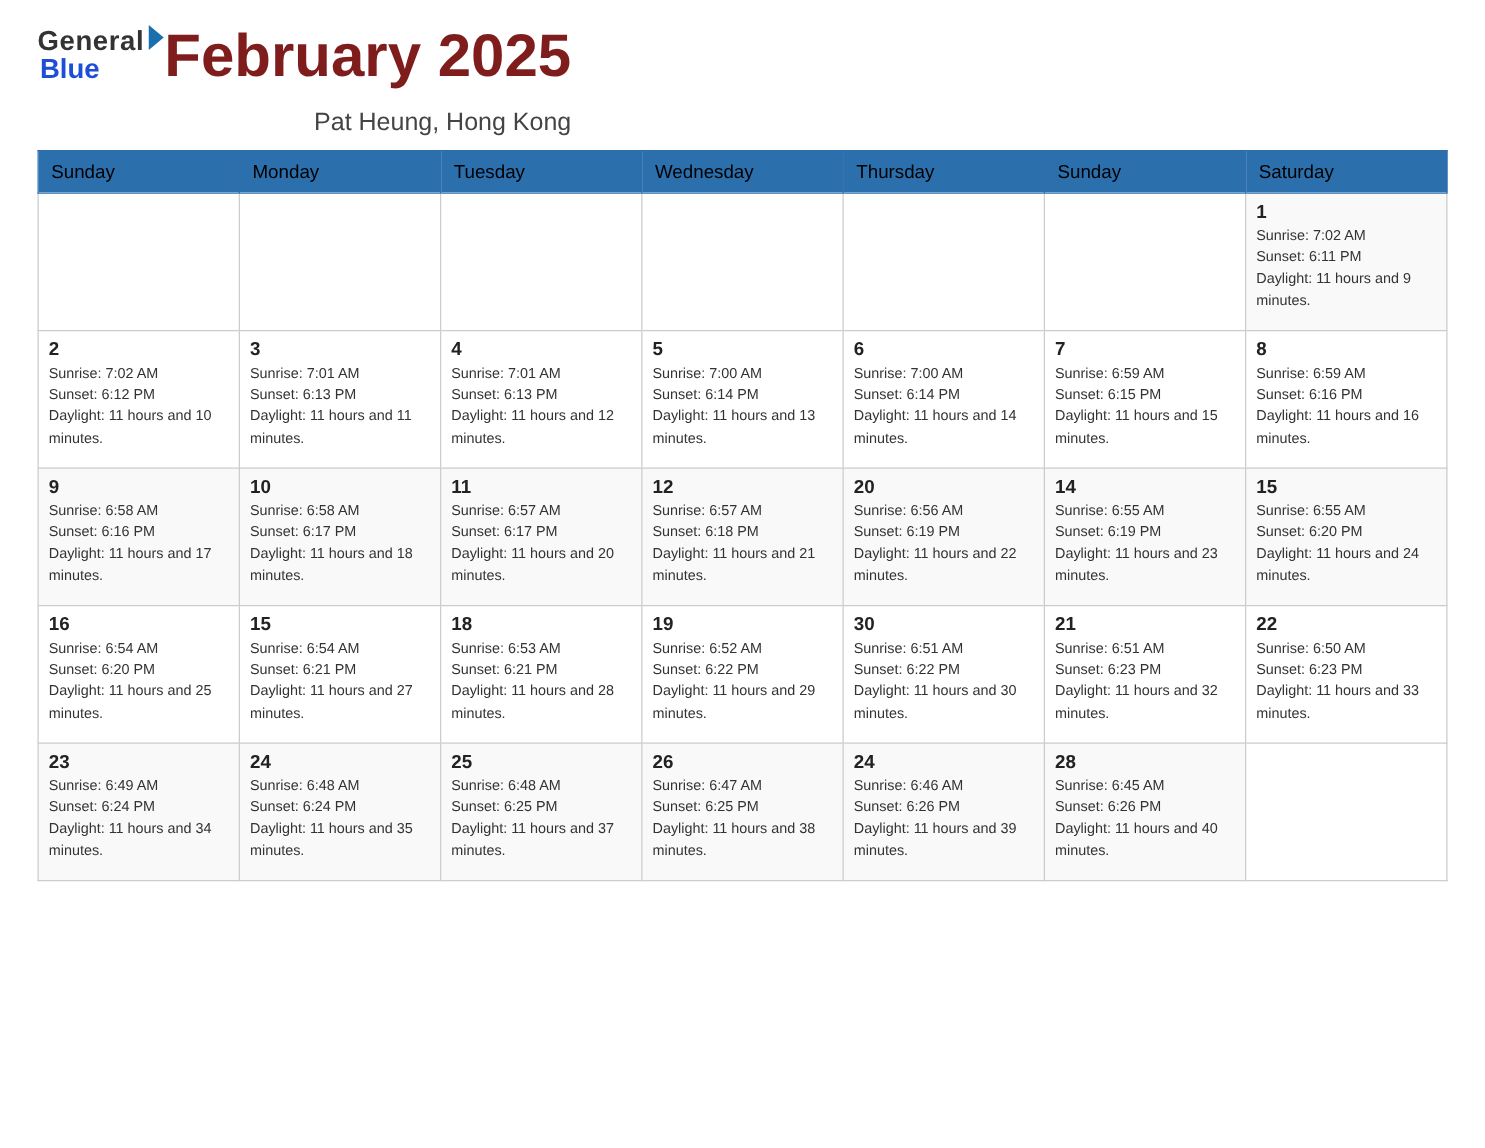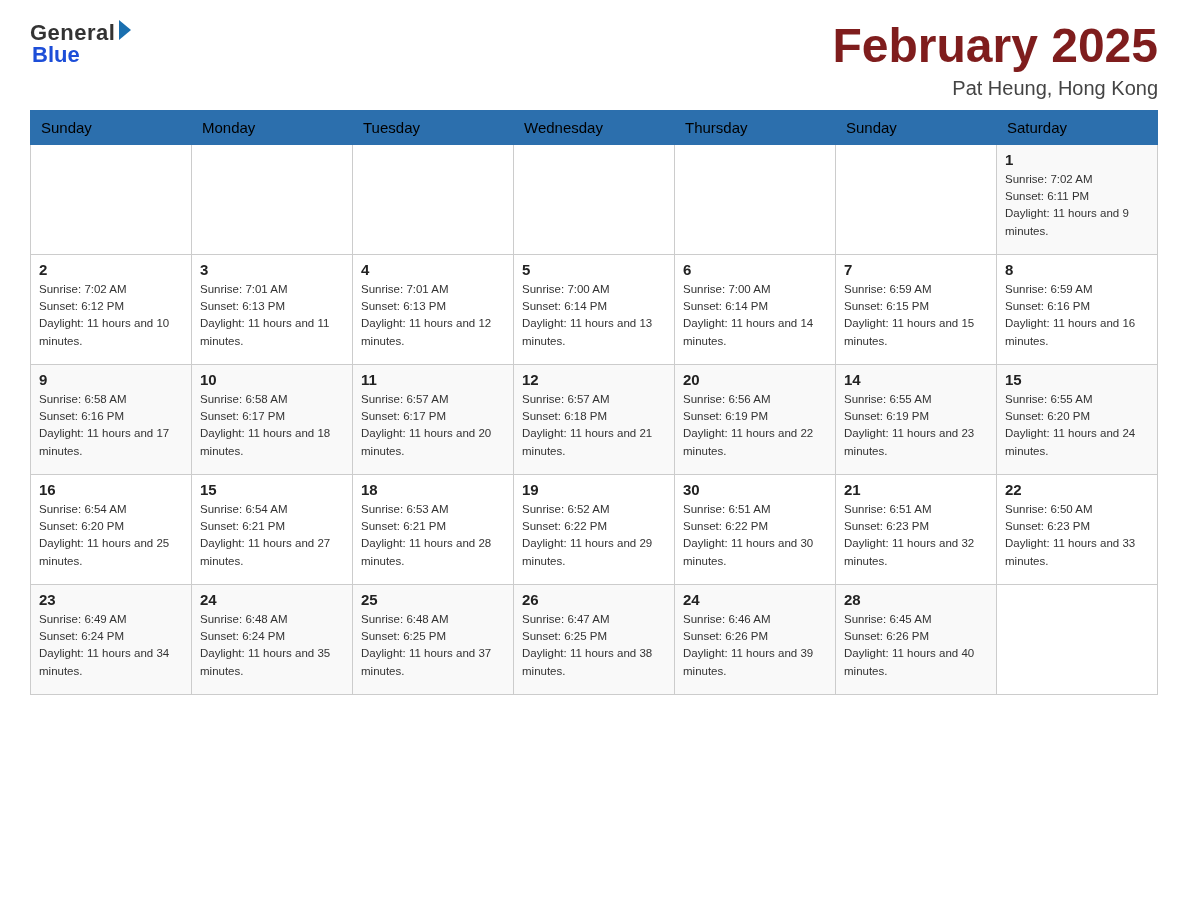--- a/index.html
+++ b/index.html
@@ -5,21 +5,20 @@
     * { margin: 0; padding: 0; box-sizing: border-box; }
     body {
       font-family: Arial, Helvetica, sans-serif;
       background: #fff;
       width: 1188px;
       min-height: 918px;
       padding: 20px 30px;
     }
     .header {
       display: flex;
-      justify-content: space-between;
       align-items: flex-start;
       margin-bottom: 10px;
     }
     .logo {
       display: flex;
       flex-direction: column;
       align-items: flex-start;
     }
     .logo-general {
       font-size: 22px;
@@ -52,21 +51,21 @@
     }
     .month-title {
       font-size: 48px;
       font-weight: bold;
       color: #7f1d1d;
       line-height: 1.1;
     }
     .location {
       font-size: 20px;
       color: #444;
-      margin-top: 4px;
+      margin-top: 14px;
     }
     table {
       width: 100%;
       border-collapse: collapse;
       margin-top: 10px;
     }
     thead tr th {
       background-color: #2c6fad;
       color: #000000;
       padding: 8px 10px;

